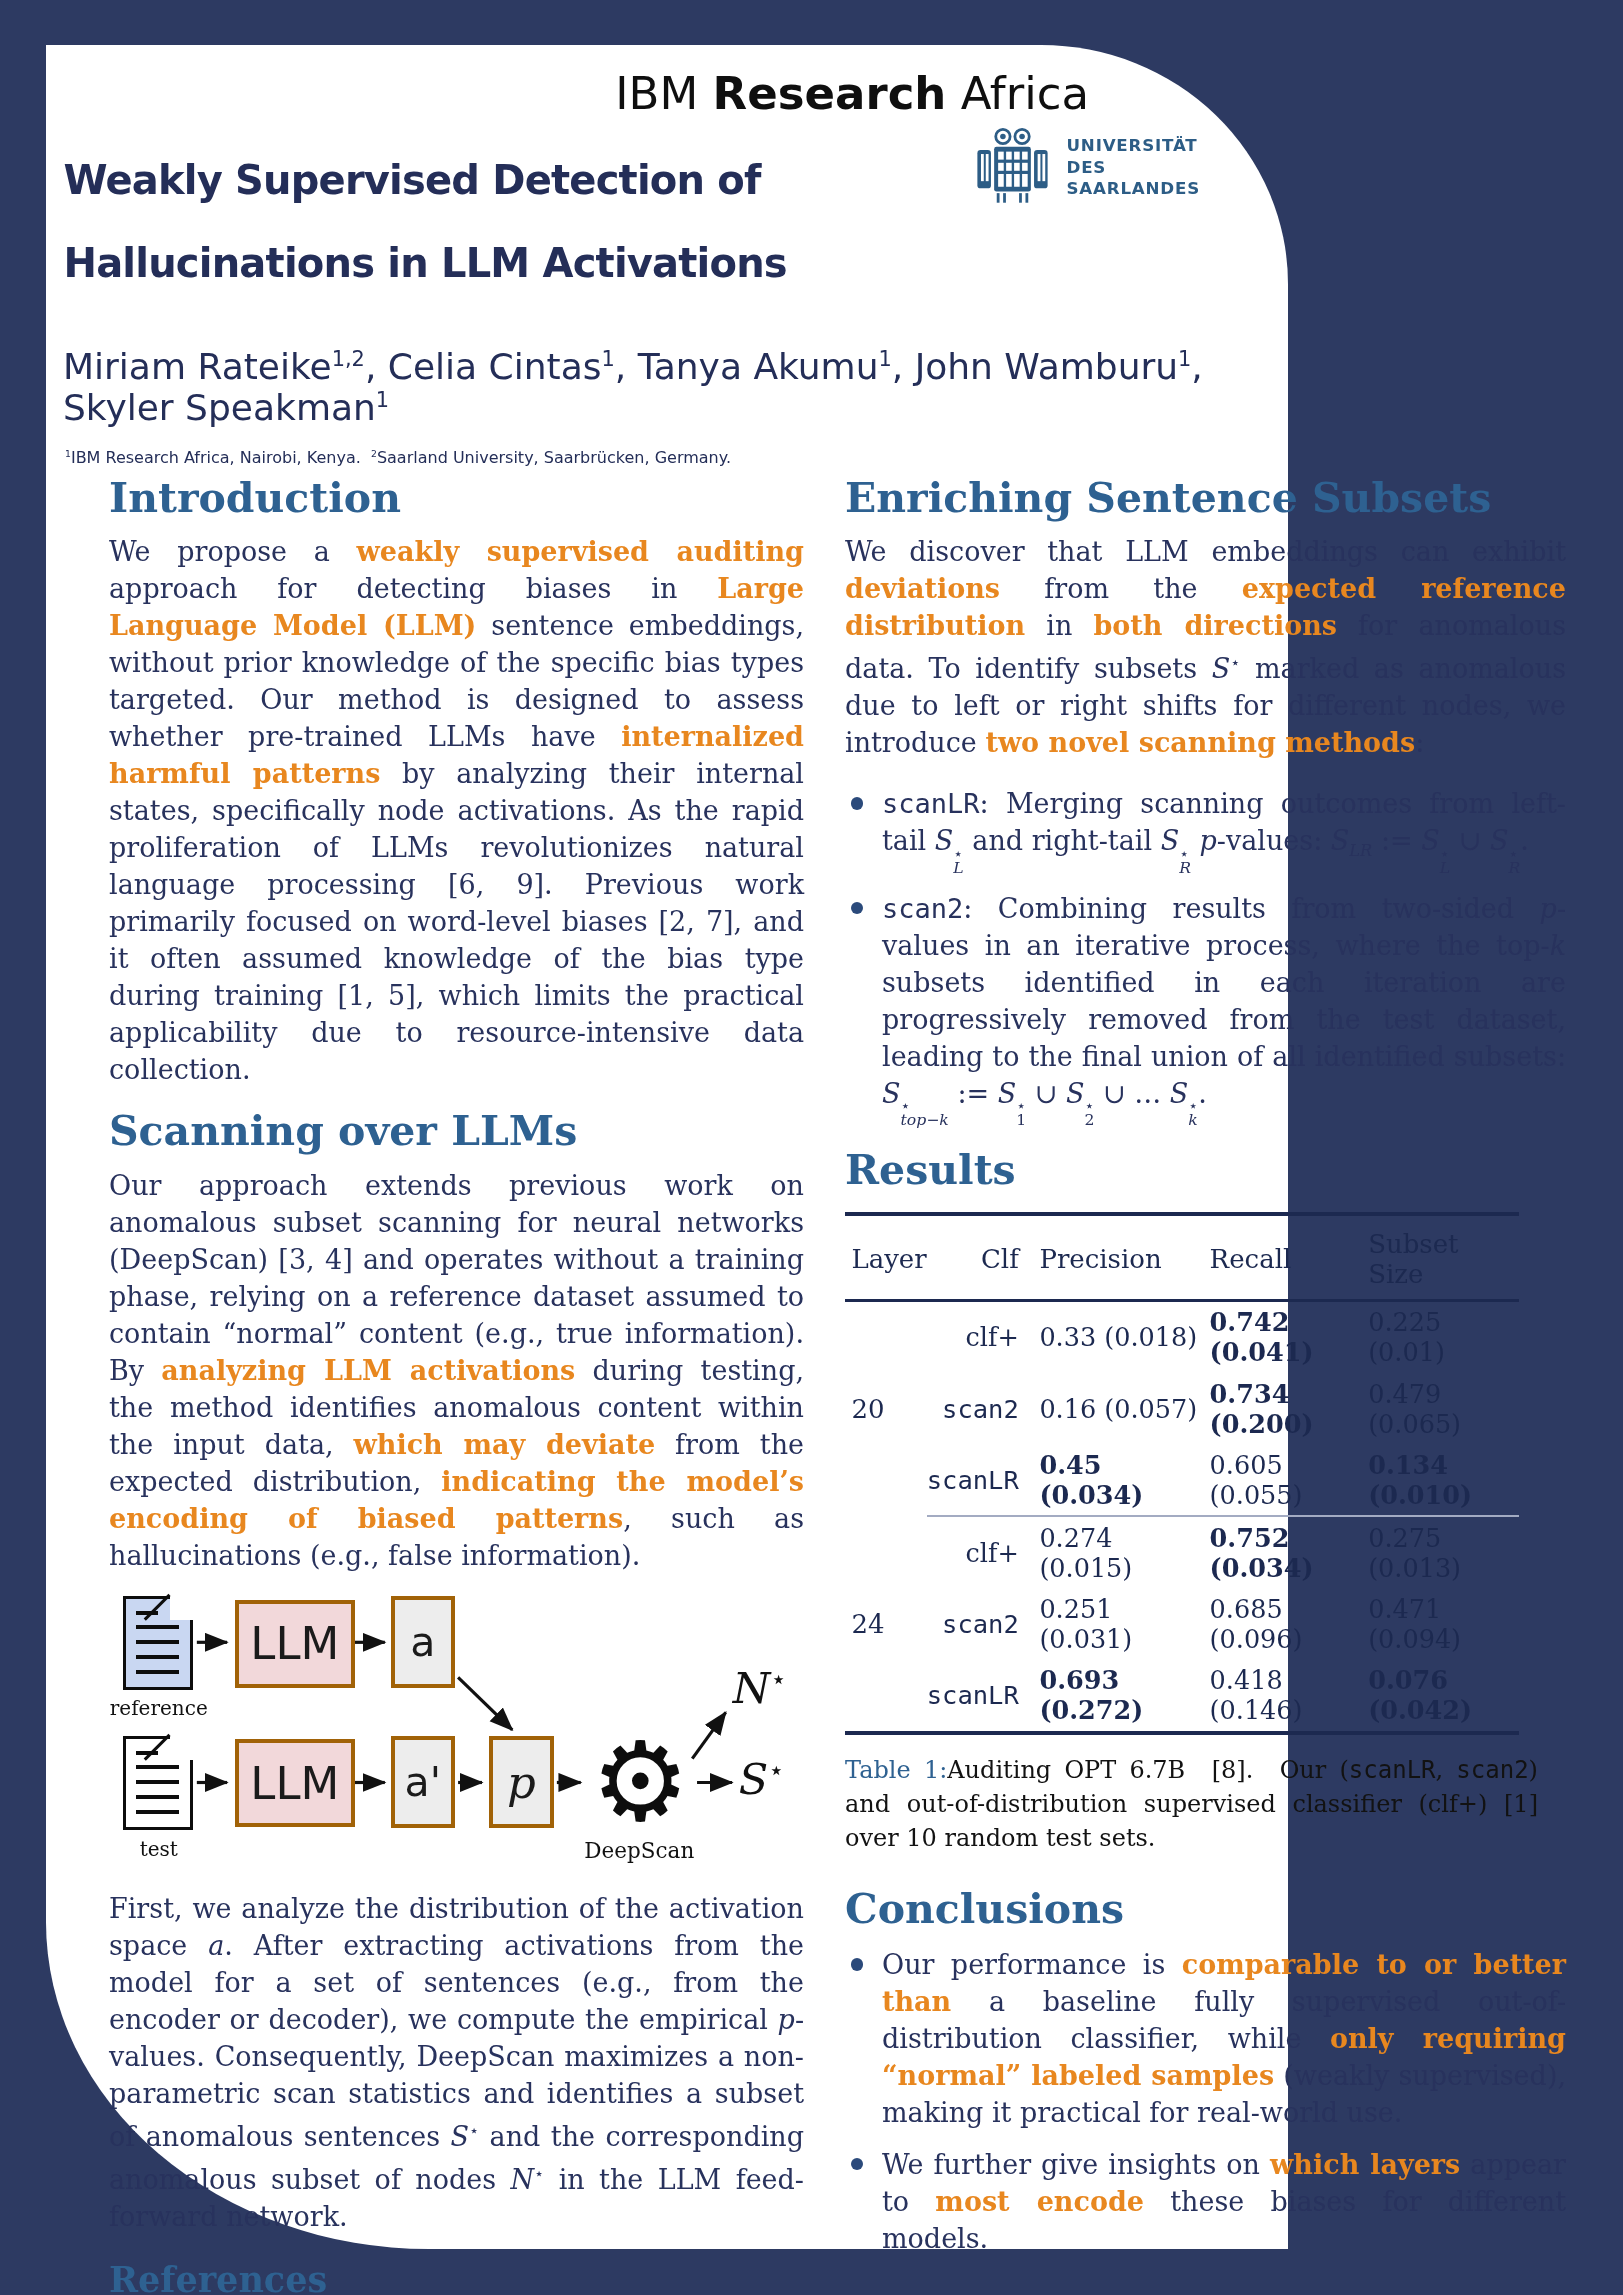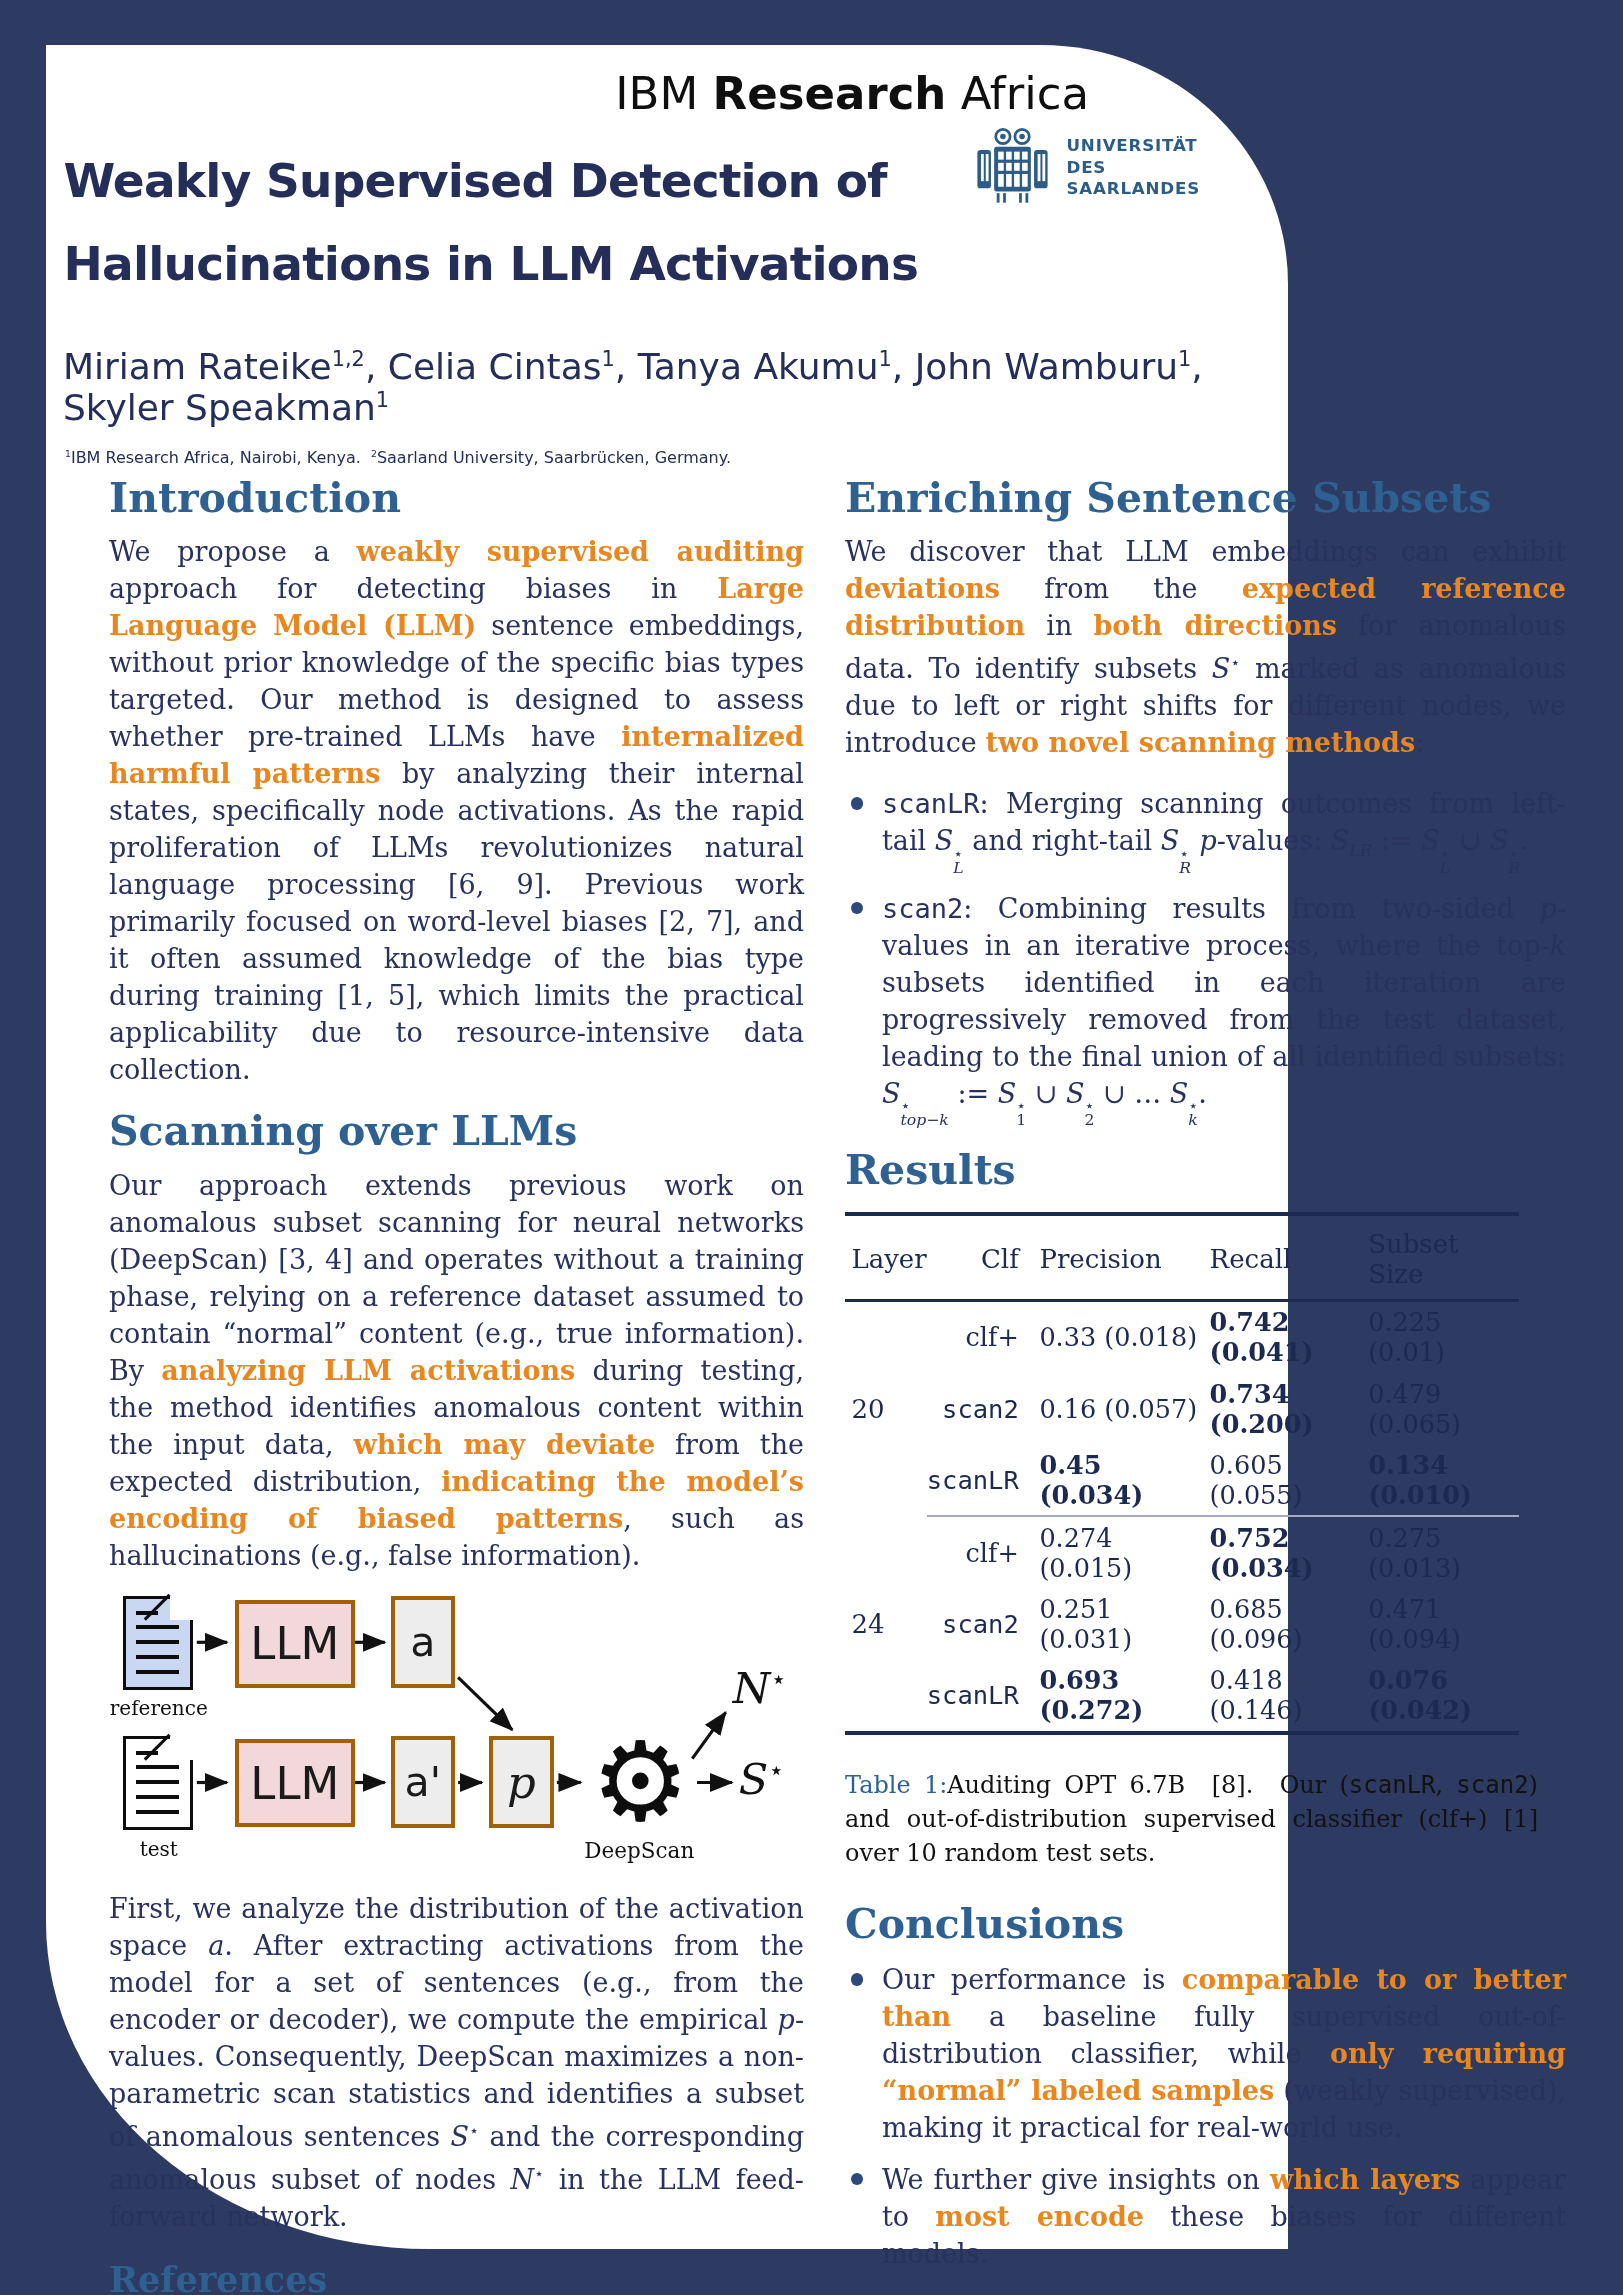--- a/index.html
+++ b/index.html
@@ -11,21 +11,21 @@
   .hdr{position:absolute;left:0;top:0;width:100%;height:422px;}
   .brand{position:absolute;top:22px;right:199px;font-family:"DejaVu Sans",sans-serif;
          font-size:45px;color:#0f0f0f;letter-spacing:0px;white-space:nowrap;}
   .brand .w1{font-weight:400;}
   .brand .w2{font-weight:700;}
   .brand .w3{font-weight:400;}
   .uni{position:absolute;top:81px;right:88px;display:flex;align-items:center;gap:12.8px;}
   .uni-text{font-family:"DejaVu Sans",sans-serif;font-weight:700;font-size:16.7px;line-height:1.3;
             letter-spacing:0.8px;color:#2d5d86;}
   .title{position:absolute;left:17.5px;top:94px;font-family:"DejaVu Sans",sans-serif;font-weight:700;
-         font-size:47px;line-height:83px;color:#242e58;letter-spacing:-0.8px;}
+         font-size:40px;line-height:83px;color:#242e58;letter-spacing:-0.8px;}
   .authors{position:absolute;left:17px;top:301px;font-family:"DejaVu Sans",sans-serif;
            font-size:36px;color:#242e58;}
   .authors sup,.affil sup{font-size:58%;}
   .affil{position:absolute;left:19px;top:357px;font-family:"DejaVu Sans",sans-serif;
          font-size:16px;color:#242e58;margin-top:46px;}
   
   .cols{position:absolute;left:0;top:421px;width:100%;display:grid;
         grid-template-columns:695px 721px;column-gap:41px;padding-left:63px;box-sizing:border-box;}
   h2.sec{font-size:41px;font-weight:700;color:#2e6191;margin:21px 0 12.8px 0;line-height:1.1;}
   h2.first{margin-top:9.6px;}
@@ -46,21 +46,21 @@
   
   .rtable{width:674px;border-collapse:collapse;margin-top:19px;font-size:25.5px;color:#1c2950;
           border-top:4px solid #1c2950;border-bottom:4px solid #1c2950;}
   .rtable th{font-weight:400;text-align:left;padding:12.8px 0 9.6px 9.6px;border-bottom:3.2px solid #1c2950;
              font-size:26px;}
   .rtable th.clf-h{text-align:right;padding-right:11px;padding-left:0;}
   .rtable td{padding:5.6px 0 5.6px 9.6px;}
   .rtable td.clf{text-align:right;padding-right:11px;padding-left:0;white-space:nowrap;}
   .rtable td.layer{vertical-align:middle;font-size:26px;padding-left:6.4px;}
   .rtable tbody.g1 tr:last-child td{border-bottom:2px solid #a3abc2;}
-  .caption{margin-top:33px;font-size:24px;line-height:34px;color:#121212;text-align:justify;width:693px;}
+  .caption{margin-top:18px;font-size:24px;line-height:34px;color:#121212;text-align:justify;width:693px;}
   .caplab{color:#2e6191;}
   
   .diagram{position:relative;width:685px;height:279px;margin:22px 0 14.3px 4.8px;
            font-family:"DejaVu Sans",sans-serif;}
   .dg-svg{position:absolute;left:0;top:0;}
   .box{position:absolute;display:flex;align-items:center;justify-content:center;
        border:4px solid #a16207;box-sizing:border-box;color:#1b1b1b;}
   .llm{background:#f2d8da;font-size:45px;width:120px;height:88px;}
   .sm{background:#ededed;font-size:41px;width:64px;height:92px;}
   .pbox{font-family:"DejaVu Serif",serif;font-style:italic;font-size:45px;}

